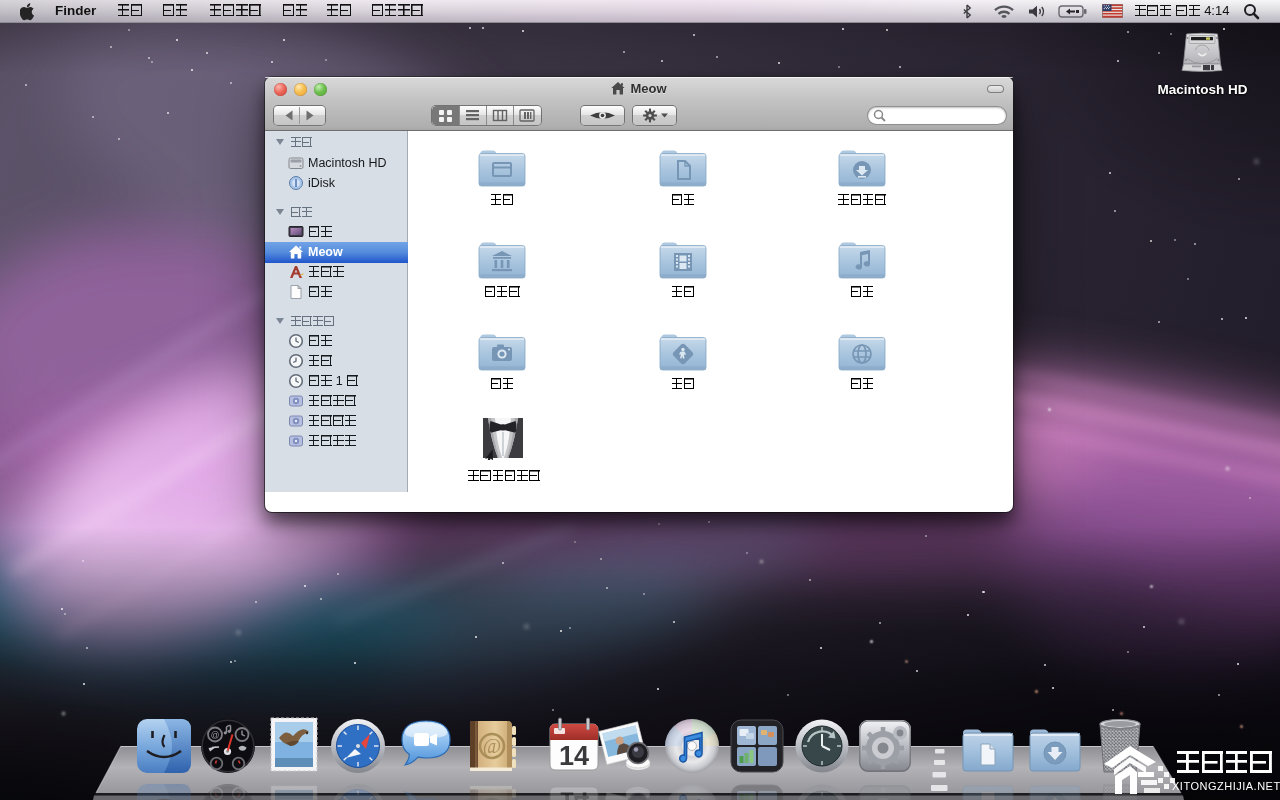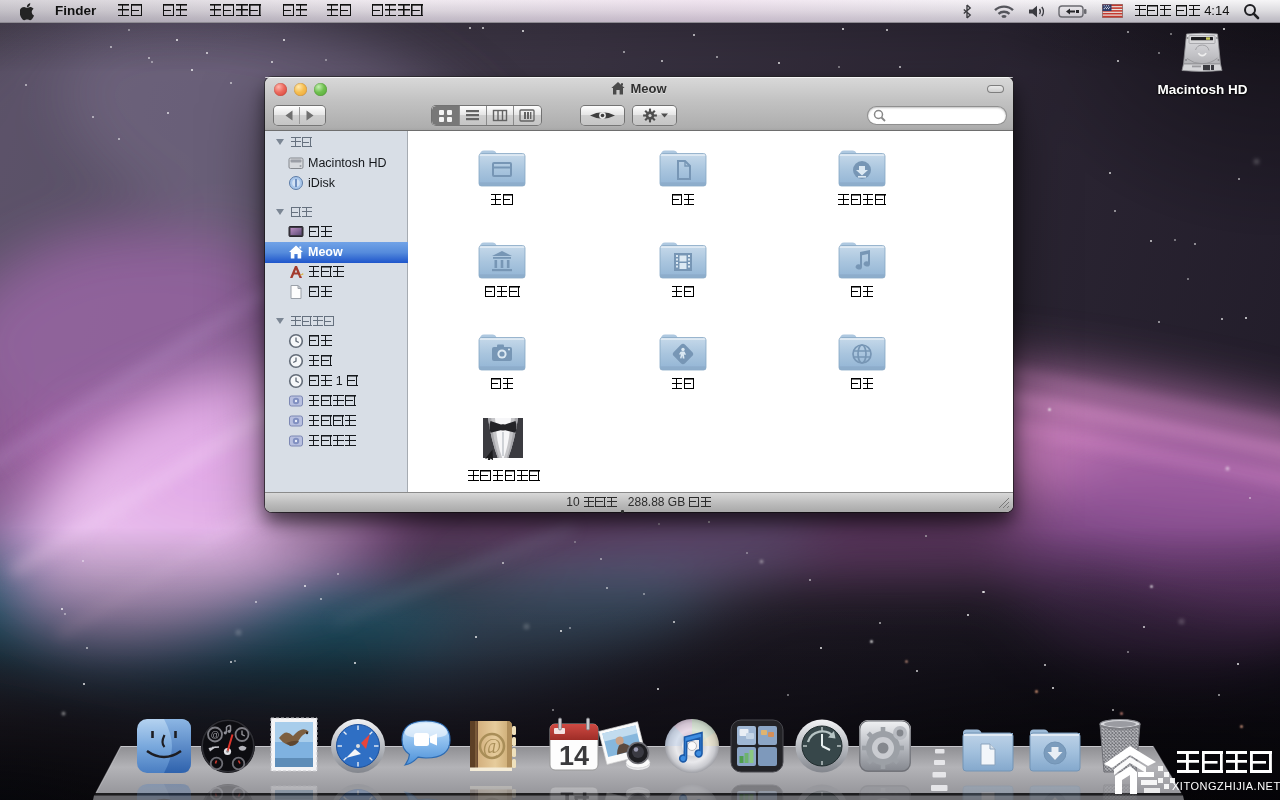--- a/index.html
+++ b/index.html
@@ -767,29 +767,20 @@
             </linearGradient>
    <g id="fbase">
               <path d="M2 9 Q2 4.5 6 4.5 L14.5 4.5 Q17.5 4.5 18.5 7.5 L18.5 9 Z" fill="#aec8e0"></path>
               <rect x="1" y="7.5" width="46" height="32.5" rx="2.5" fill="url(#fgrad)" stroke="#86a7c4" stroke-width="0.8"></rect>
               <rect x="1.6" y="36.3" width="44.8" height="3.2" fill="#87a6c2" opacity="0.55"></rect>
               <rect x="1.6" y="8.3" width="44.8" height="1.6" fill="#ffffff" opacity="0.5"></rect>
             </g>
   </defs>
         </svg>
  </div>
- <div id="statusbar">10 <i class="cj"></i><i class="c2"></i><i class="cj"></i><span style="display:inline-block;width:10px;position:relative"><span style="position:absolute;left:3px;top:4px;width:3px;height:3px;background:#2c2c2c;border-radius:1px"></span></span>288.88 GB <i class="c2"></i><i class="cj"></i>
-  <svg width="13" height="13" style="position:absolute;right:3px;bottom:3px">
-          <g stroke="#7a7a7a" stroke-width="1">
-            <line x1="12" y1="2" x2="2" y2="12"></line>
-            <line x1="12" y1="6" x2="6" y2="12"></line>
-            <line x1="12" y1="10" x2="10" y2="12"></line>
-          </g>
-        </svg>
- </div>
 </div>
 
 <svg id="hdicon" style="position:absolute;left:1181px;top:32px" width="43" height="45">
  <defs>
         <linearGradient id="hdtop" x1="0" y1="0" x2="0" y2="1">
           <stop offset="0" stop-color="#e3e3e5"></stop>
           <stop offset="0.7" stop-color="#c2c2c6"></stop>
           <stop offset="1" stop-color="#b2b2b6"></stop>
         </linearGradient>
       </defs>

